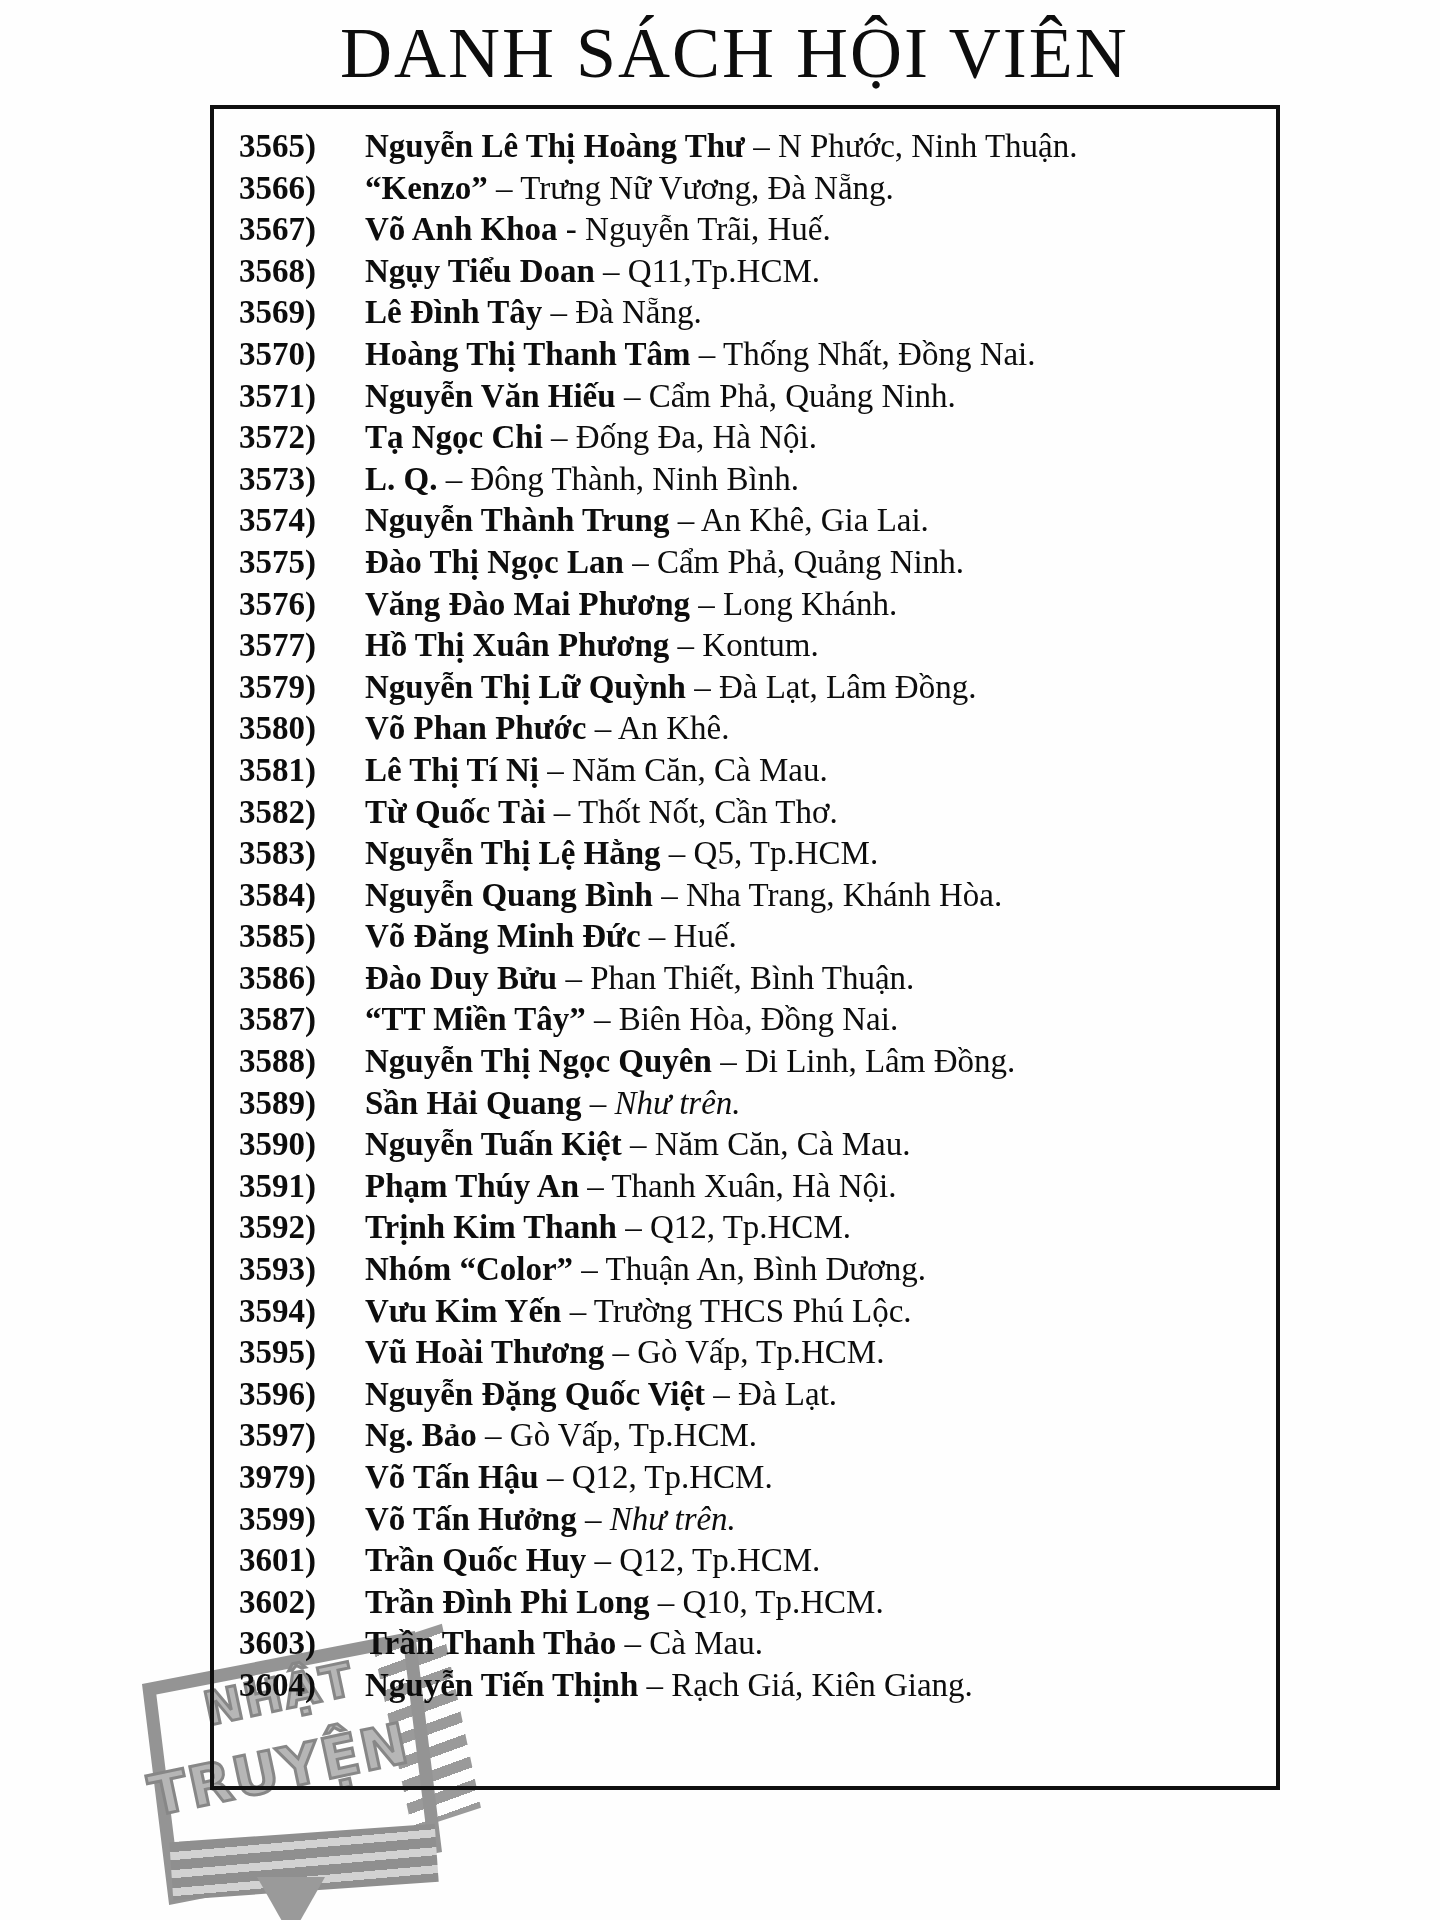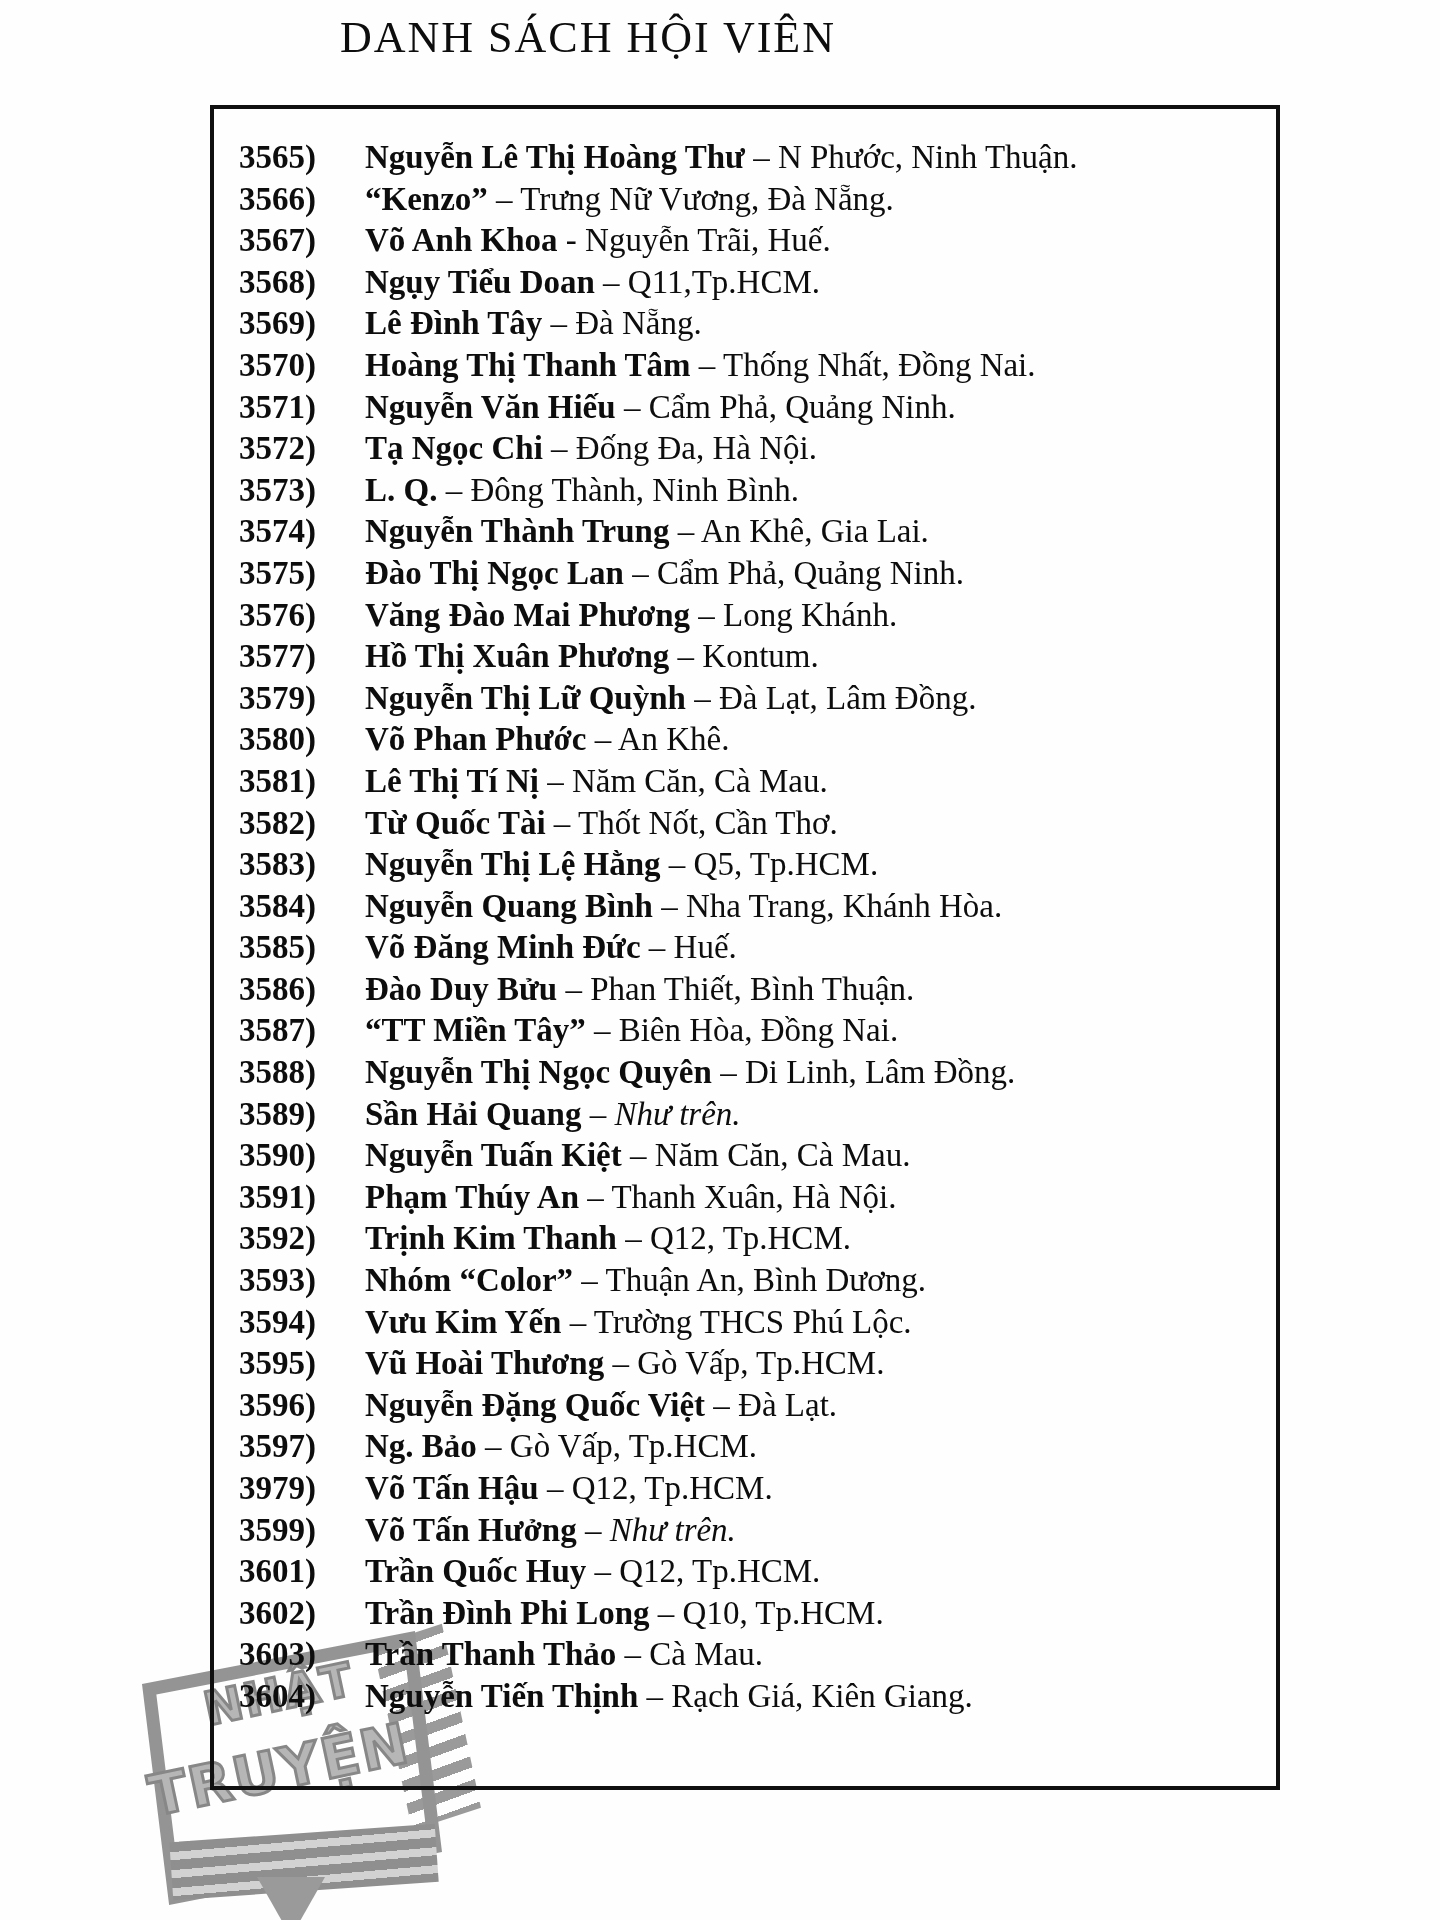--- a/index.html
+++ b/index.html
@@ -9,21 +9,21 @@
     background:#fefefe;
     overflow:hidden;
     font-family:"Liberation Serif", serif;
     color:#0d0d0d;
   }
   
   .title{
     position:absolute;
     left:340px;top:12px;
     margin:0;
-    font-size:44px;
+    font-size:72px;
     font-weight:400;
     letter-spacing:2px;
     white-space:nowrap;
     z-index:2;
   }
   
   .watermark{
     position:absolute;
     left:105px;top:1615px;
     width:400px;height:305px;
@@ -72,21 +72,21 @@
   }
   .wm-line1{left:98px;top:52px;font-size:46px;}
   .wm-line2{left:42px;top:122px;font-size:56px;}
   
   .list-box{
     position:absolute;
     left:210px;top:105px;
     width:1070px;height:1685px;
     border:4px solid #101010;
     box-sizing:border-box;
-    padding-top:28px;
+    padding-top:17px;
     background:transparent;
     z-index:2;
   }
   .row{
     height:41.6px;
     line-height:41.6px;
     font-size:33px;
     white-space:nowrap;
   }
   .num{

